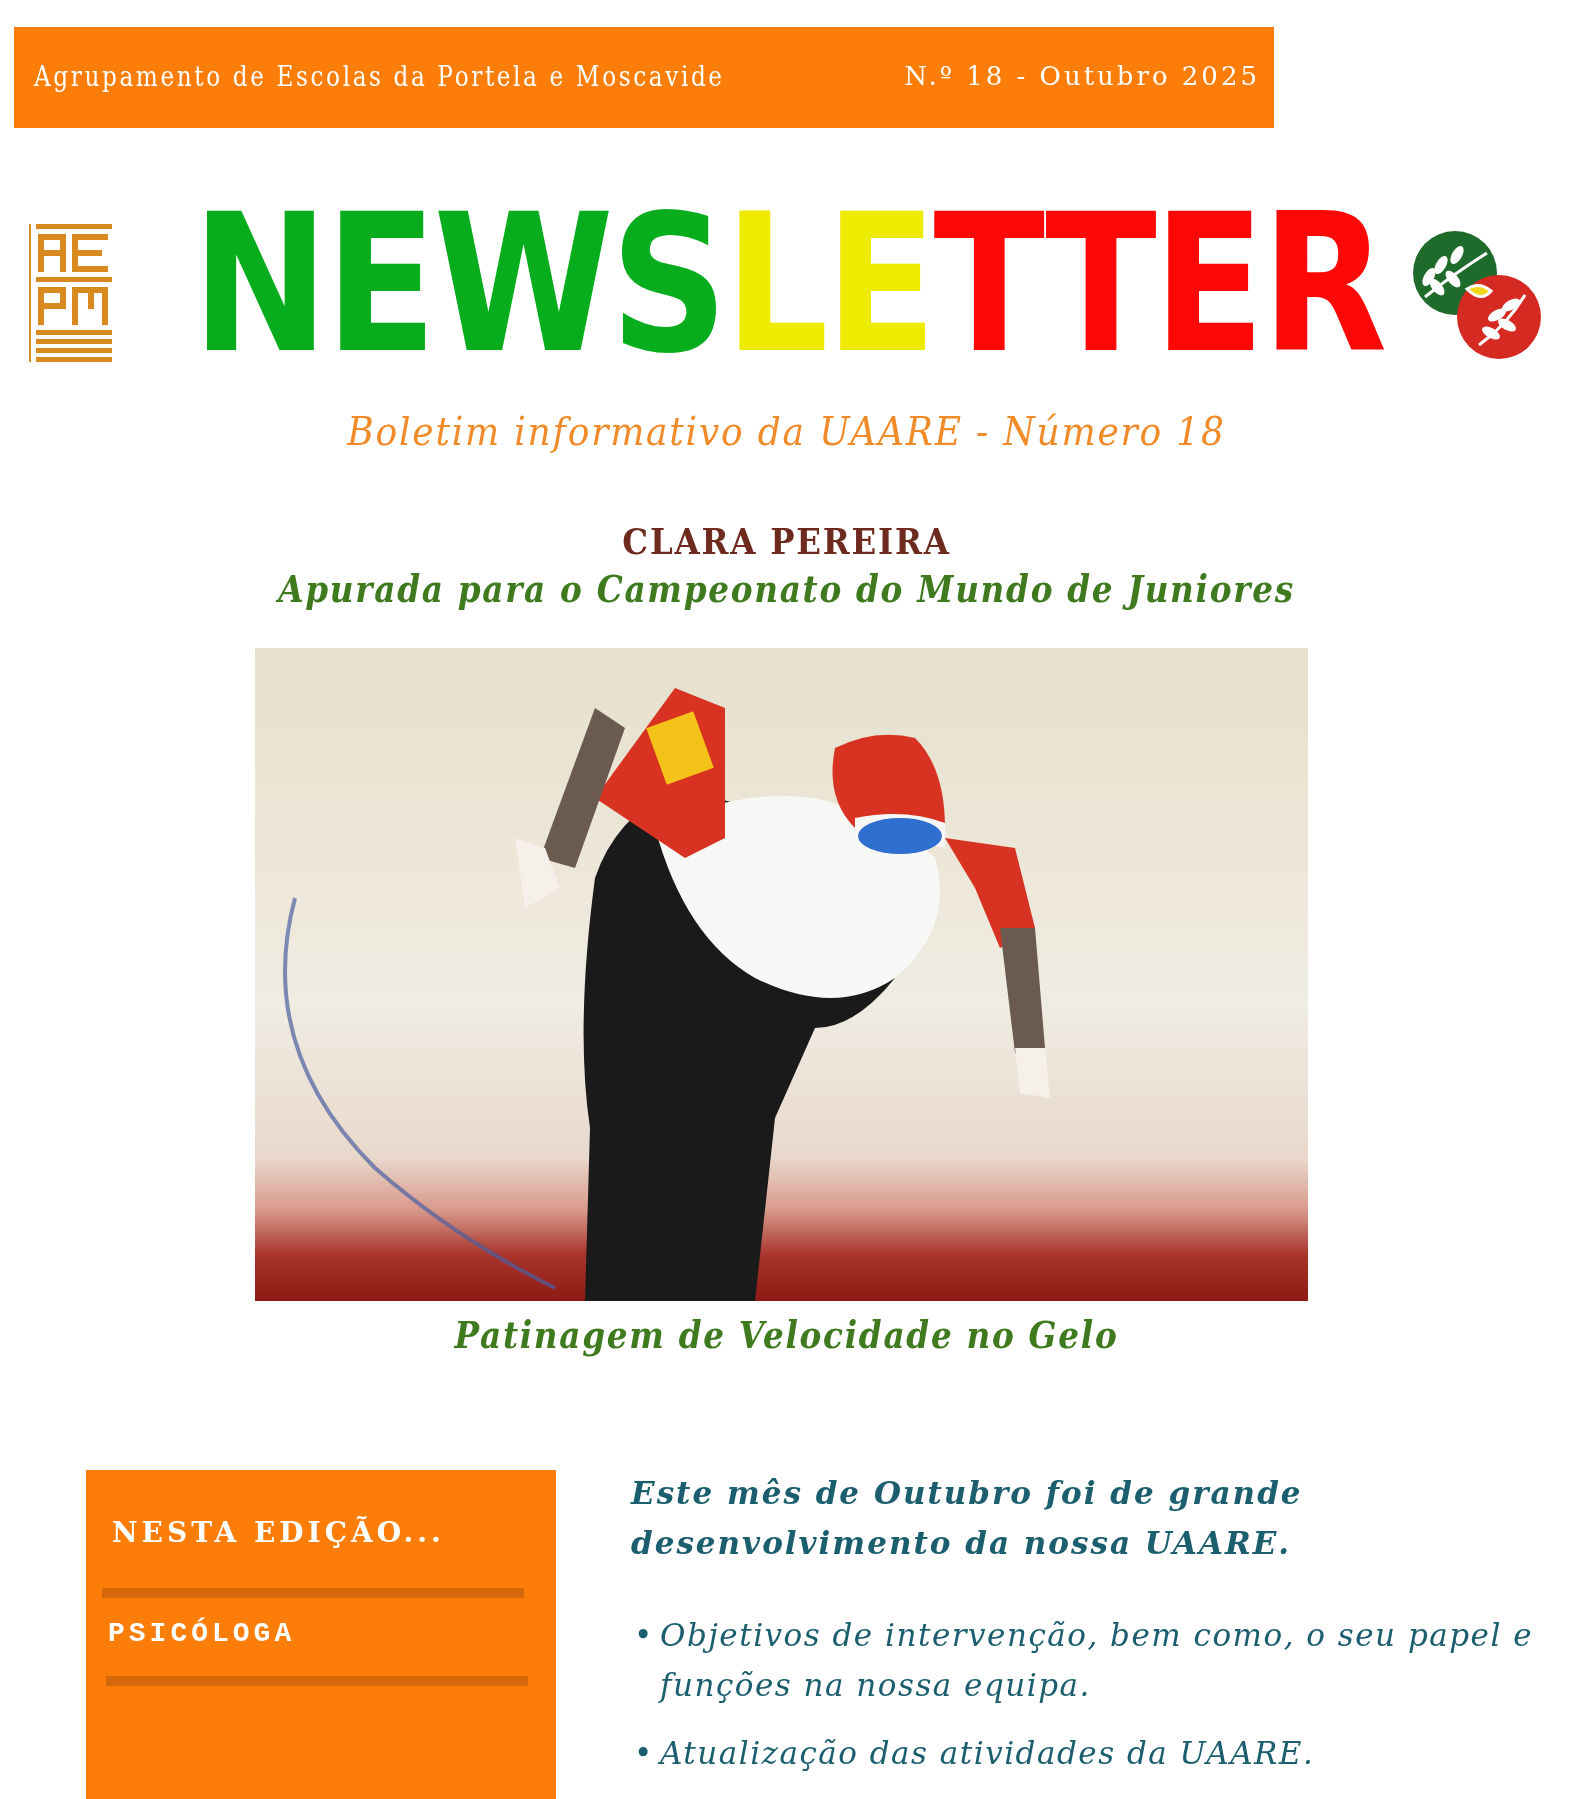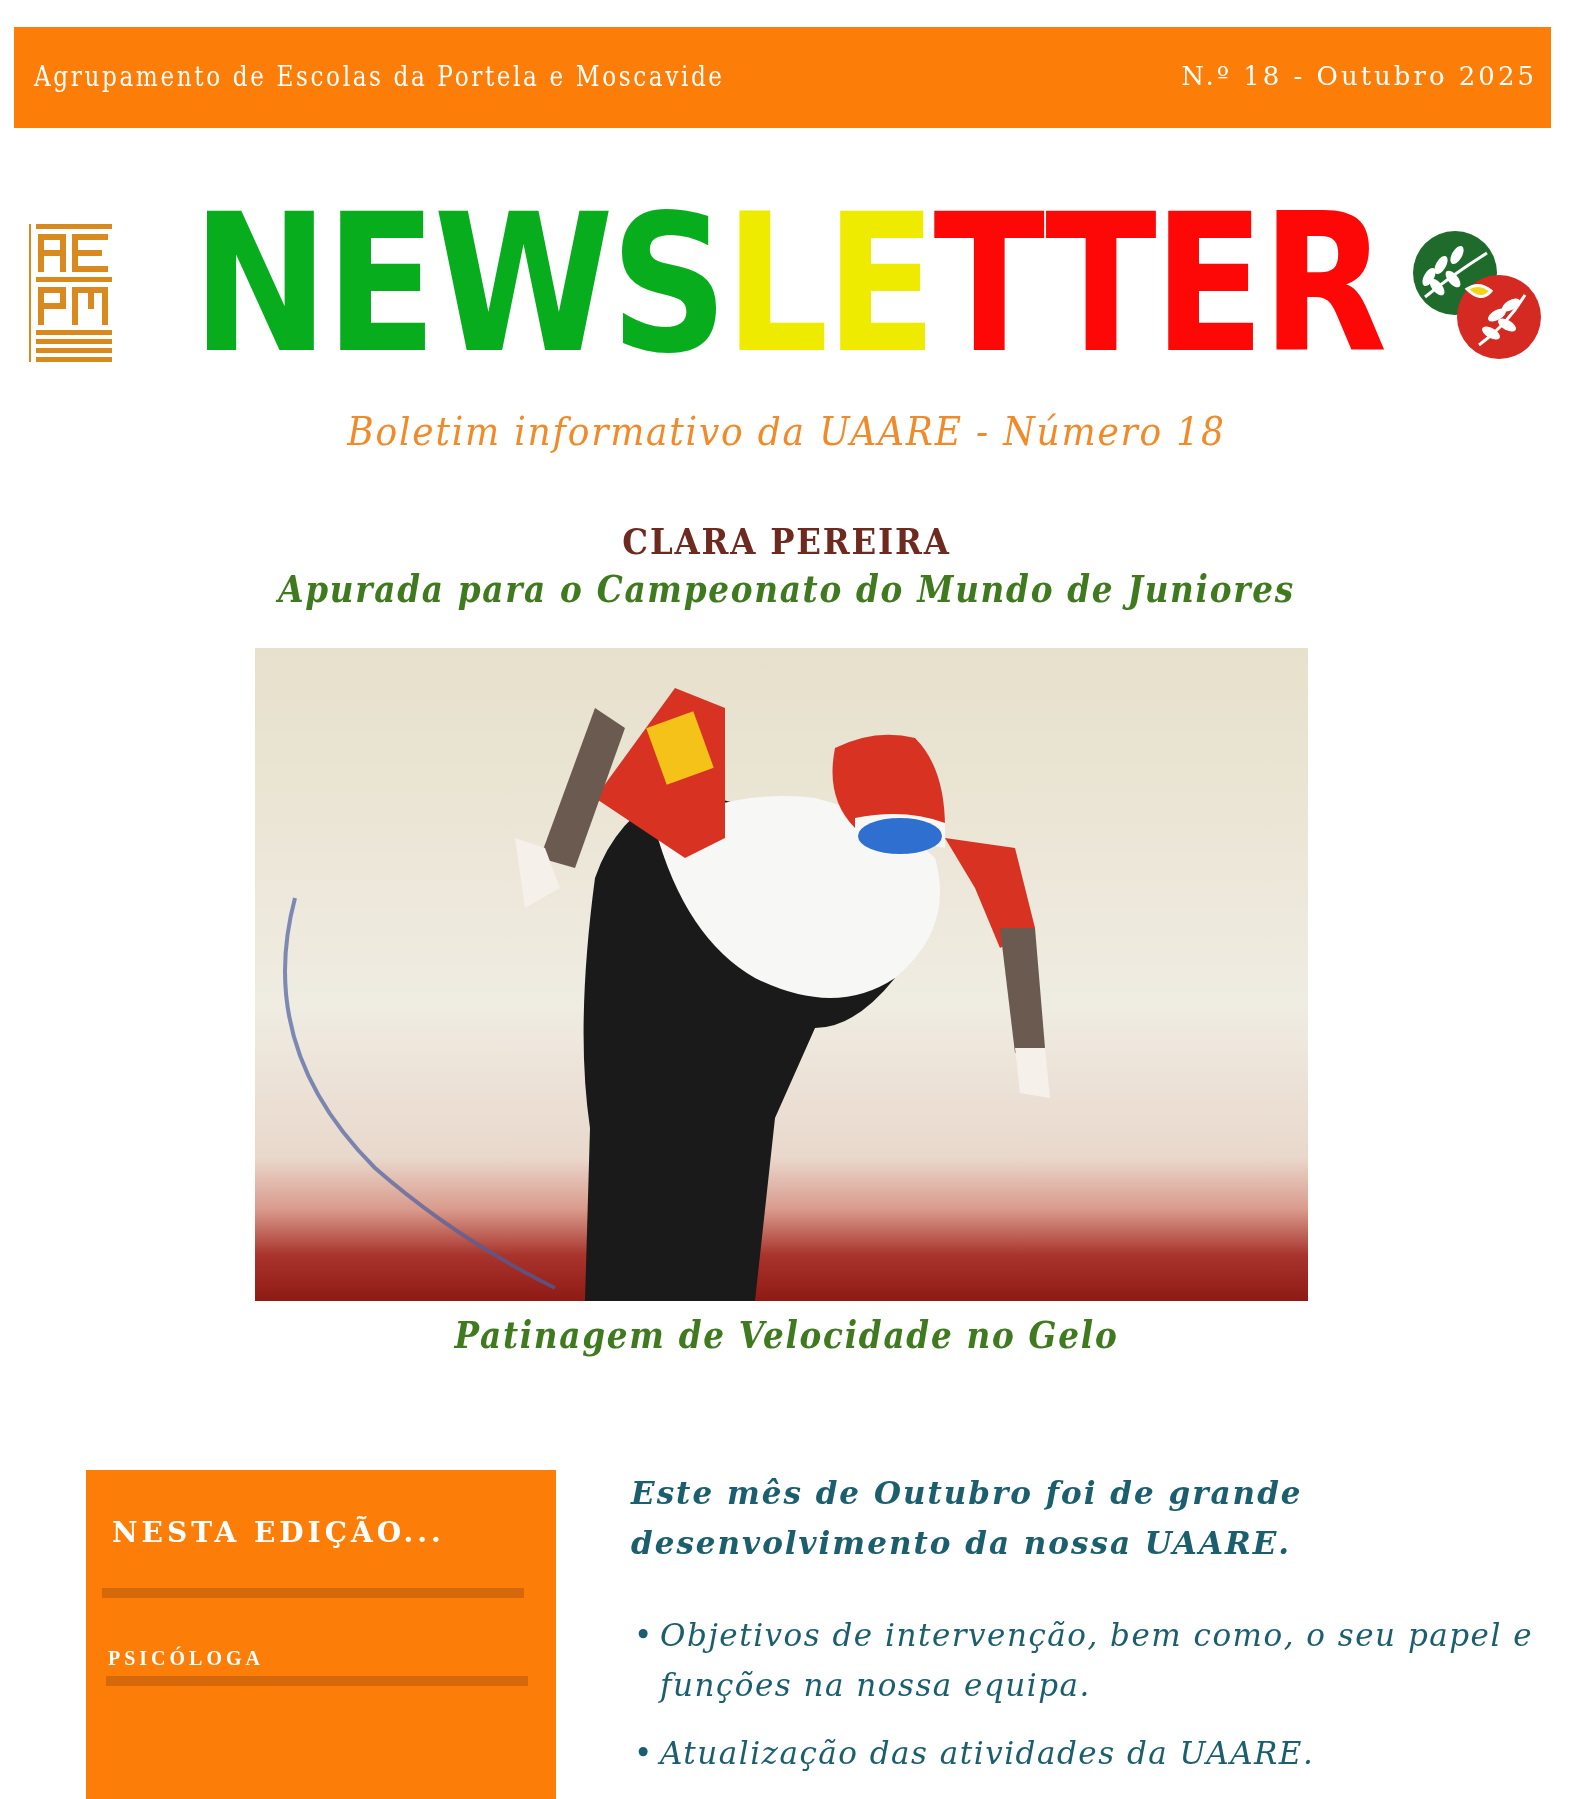--- a/index.html
+++ b/index.html
@@ -1,32 +1,32 @@
 <!DOCTYPE html>
 <html><head>
 <meta charset="utf-8">
 <style>
   html, body { margin:0; padding:0; background:#ffffff; }
   body { width:1573px; height:1799px; position:relative; overflow:hidden; font-family:"Liberation Serif", serif; }
-  .topbar { position:absolute; left:14px; top:27px; width:1537px; height:101px; background:#fc7e08; color:#fff; }
+  .topbar { position:absolute; left:14px; top:27px; width:1260px; height:101px; background:#fc7e08; color:#fff; }
   .topbar .left { position:absolute; left:20px; top:34px; font-size:27px; letter-spacing:3px; font-family:"DejaVu Serif", serif; font-weight:300; transform:scaleX(0.86); transform-origin:left center; }
   .topbar .right { position:absolute; right:14px; top:34px; font-size:26px; letter-spacing:3px; font-family:"DejaVu Serif", serif;text-align:right; }
   .logo-left { position:absolute; left:28px; top:222px; width:86px; height:146px; }
   .logo-right { position:absolute; left:1407px; top:225px; width:140px; height:140px; }
   .masthead { position:absolute; left:192px; top:205px; width:1150px; height:160px; font-family:"DejaVu Sans", sans-serif; font-weight:bold; font-size:190px; line-height:160px; letter-spacing:-4px; transform:scaleX(0.86); transform-origin:left top; white-space:nowrap; }
   .subtitle { position:absolute; left:0; width:1573px; top:408px; text-align:center; color:#f18a28; font-size:40px; font-style:italic; letter-spacing:2px; font-family:"DejaVu Serif", serif; transform:scaleX(0.9); }
   .headline1 { position:absolute; left:0; width:1573px; top:520px; text-align:center; color:#6f2a20; font-size:36px; font-weight:bold; letter-spacing:2px; font-family:"DejaVu Serif", serif; transform:scaleX(0.9); }
   .headline2 { position:absolute; left:0; width:1573px; top:566px; text-align:center; color:#3f7a1f; font-size:38px; font-weight:bold; font-style:italic; letter-spacing:2px; font-family:"DejaVu Serif", serif; transform:scaleX(0.86); }
   .photo { position:absolute; left:255px; top:648px; width:1053px; height:653px; overflow:hidden;
     background: linear-gradient(180deg,#e6e0cc 0%,#ebe5d5 25%,#efece2 55%,#e9d8cc 78%,#d99a8c 86%,#a8342c 93%,#8e1a14 100%); }
   .caption { position:absolute; left:0; width:1573px; top:1312px; text-align:center; color:#3f7a1f; font-size:38px; font-weight:bold; font-style:italic; letter-spacing:2px; font-family:"DejaVu Serif", serif; transform:scaleX(0.86); }
   .toc { position:absolute; left:86px; top:1470px; width:470px; height:340px; background:#fc7e08; color:#fff; }
   .toc .title { position:absolute; left:26px; top:46px; font-size:28px; font-weight:bold; letter-spacing:4px; font-family:"DejaVu Serif", serif; }
   .toc .rule { position:absolute; height:10px; background:#d4680a; }
-  .toc .item { position:absolute; left:22px; font-size:20px; font-weight:bold; letter-spacing:4px; line-height:40px; font-family:Liberation Serif, serif;margin-top:24px; }
+  .toc .item { position:absolute; left:22px; font-size:28px; font-weight:bold; letter-spacing:4px; line-height:40px; font-family:Liberation Mono, monospace; }
   .intro { position:absolute; left:631px; top:1468px; width:920px; color:#1b5e6e; font-size:31px; line-height:50px; font-weight:bold; font-style:italic; letter-spacing:2px; font-family:"DejaVu Serif", serif; }
   .bullets { position:absolute; left:634px; top:1610px; width:900px; margin:0; padding:0; list-style:none; color:#1b5e6e; font-size:31px; line-height:50px; letter-spacing:1.5px; font-family:"DejaVu Serif", serif;font-style:italic; }
   .bullets li { position:relative; padding-left:26px; margin-bottom:18px; }
   .bullets li::before { content:"\2022"; position:absolute; left:0; top:0; }
 </style>
 </head>
 <body>
 
 <div class="topbar">
   <span class="left">Agrupamento de Escolas da Portela e Moscavide</span>

